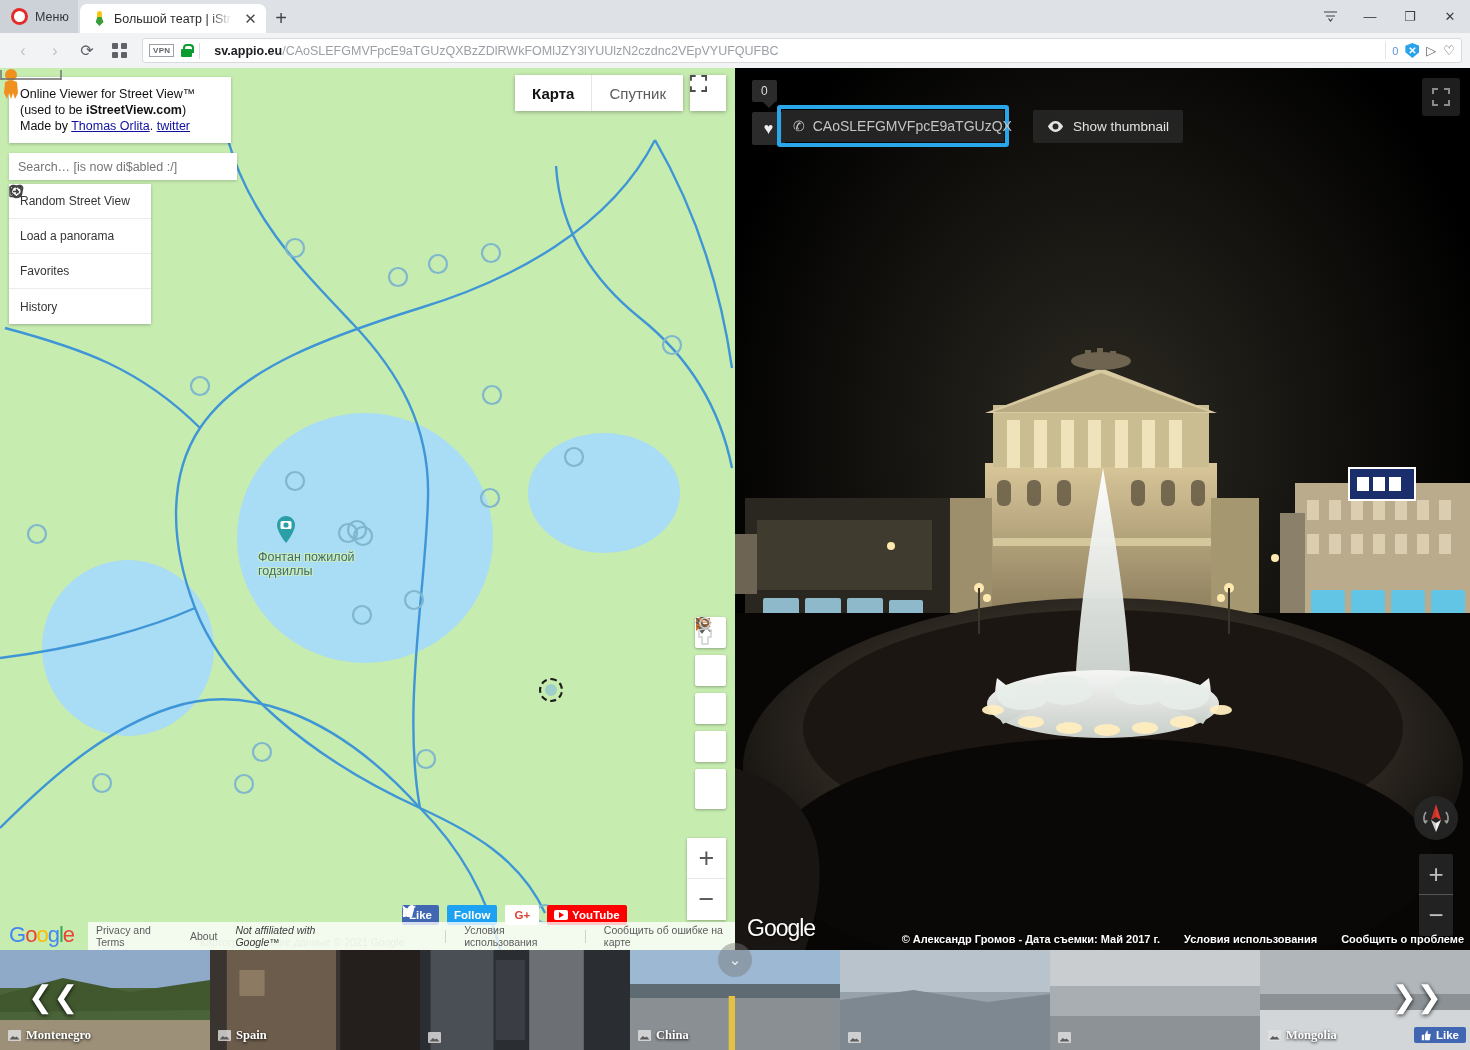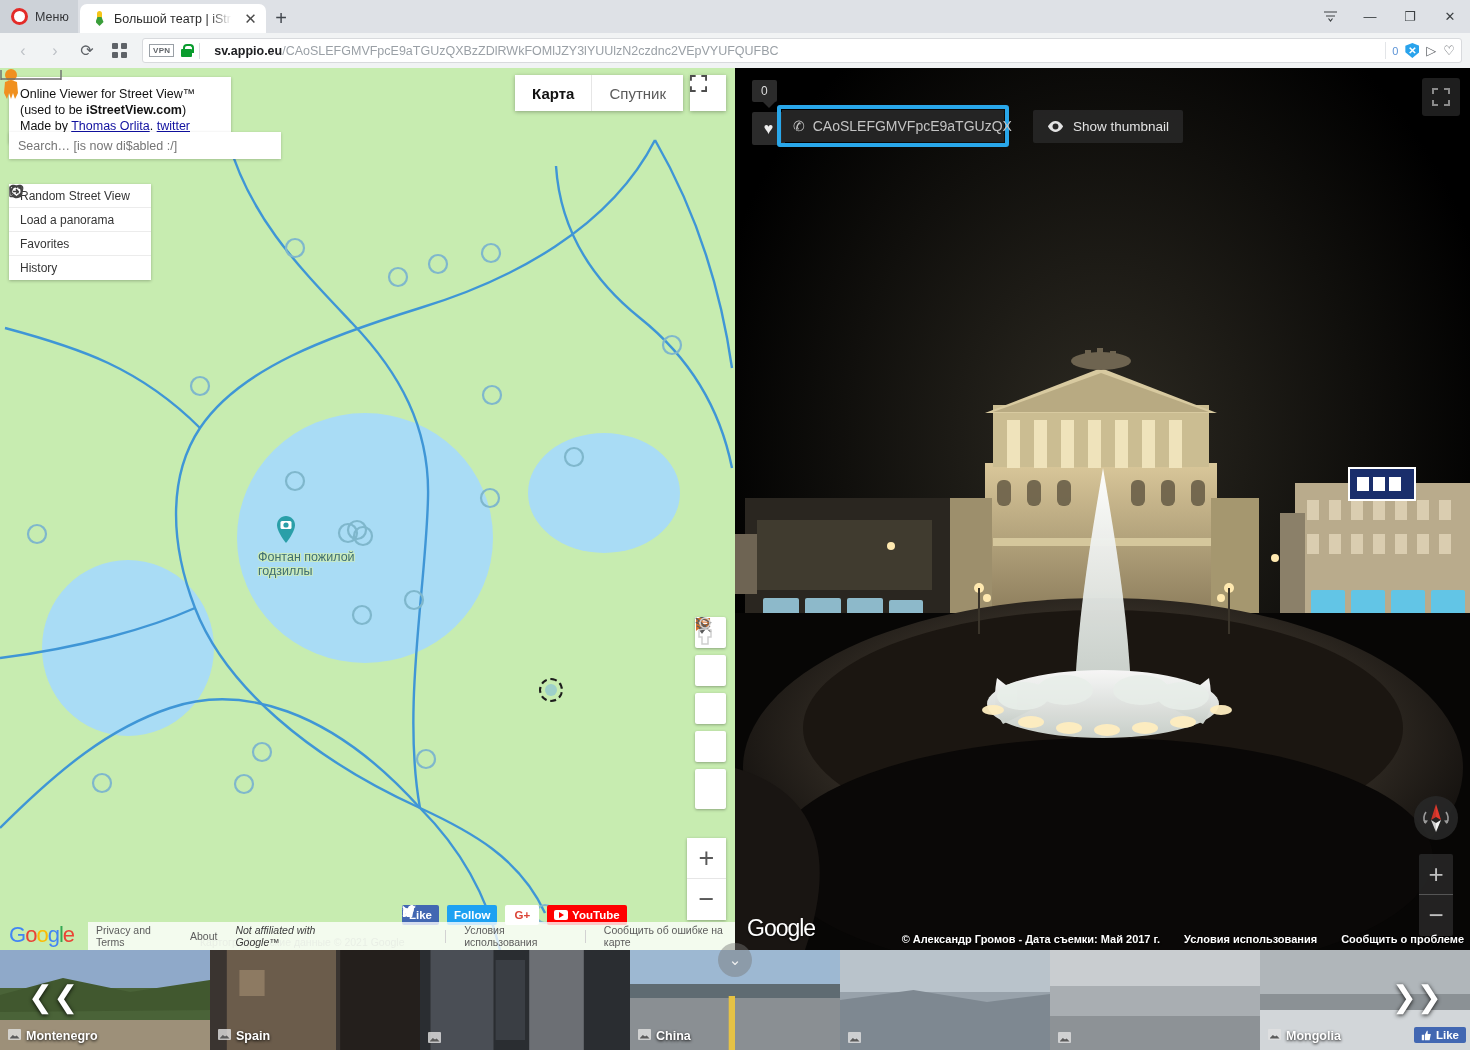--- a/index.html
+++ b/index.html
@@ -130,32 +130,32 @@
   .info-card {
     position: absolute; left: 9px; top: 9px; width: 222px;
     background: #fff; padding: 9px 11px;
     font-size: 12.5px; line-height: 16px; color: #111;
     box-shadow: 0 1px 3px rgba(0,0,0,.25);
   }
   .info-card a { color: #1010a0; }
   .info-card b { font-weight: 700; }
 
   .search-box {
-    position: absolute; left: 9px; top: 64px; width: 272px; height: 27px;
+    position: absolute; left: 9px; top: 85px; width: 228px; height: 27px;
     background: #fff; border: none;
     font-size: 12.5px; color: #636363; padding: 0 9px;
     box-shadow: 0 1px 3px rgba(0,0,0,.2);
     font-family: "Liberation Sans", sans-serif;
   }
   .menu-list {
     position: absolute; left: 9px; top: 116px; width: 142px;
     background: #fff; box-shadow: 0 1px 3px rgba(0,0,0,.25);
   }
   .menu-item {
-    height: 24px; display: flex; align-items: center; gap: 9px;
+    height: 35px; display: flex; align-items: center; gap: 9px;
     padding-left: 11px; font-size: 12px; color: #353535;
     border-bottom: 1px solid #ececec;
   }
   .menu-item:last-child { border-bottom: none; }
   .menu-item svg { flex: 0 0 auto; }
 
   .maptype {
     position: absolute; right: 52px; top: 7px; height: 36px;
     background: #fff; display: flex; box-shadow: 0 1px 4px rgba(0,0,0,.3);
   }
@@ -320,23 +320,24 @@
 
   
   .filmstrip {
     position: absolute; left: 0; top: 882px; width: 1470px; height: 100px;
     display: flex; background: #222;
   }
   .thumb { position: relative; height: 100px; overflow: hidden; flex: 1 1 0; }
   .thumb-canvas { position:absolute; left:0; top:0; width:100%; height:100%; }
   .thumb-label {
     position: absolute; left: 8px; bottom: 7px;
-    display: flex; align-items: flex-start; gap: 5px;
+    display: flex; align-items: center; gap: 5px;
     font-size: 12.5px; color: #fff; font-weight: bold;
     text-shadow: 0 1px 3px rgba(0,0,0,.95);
+    font-family: Liberation Serif, serif;
   }
   .thumb-icon {
     width: 13px; height: 11px; background: rgba(225,225,225,.8);
     border-radius: 1px; position: relative; flex: 0 0 auto;
   }
   .thumb-icon::after {
     content:''; position:absolute; left:1.5px; bottom:1.5px; width:10px; height:5px;
     background: #5b5b5b;
     clip-path: polygon(0 100%, 33% 30%, 55% 62%, 72% 38%, 100% 100%);
   }

